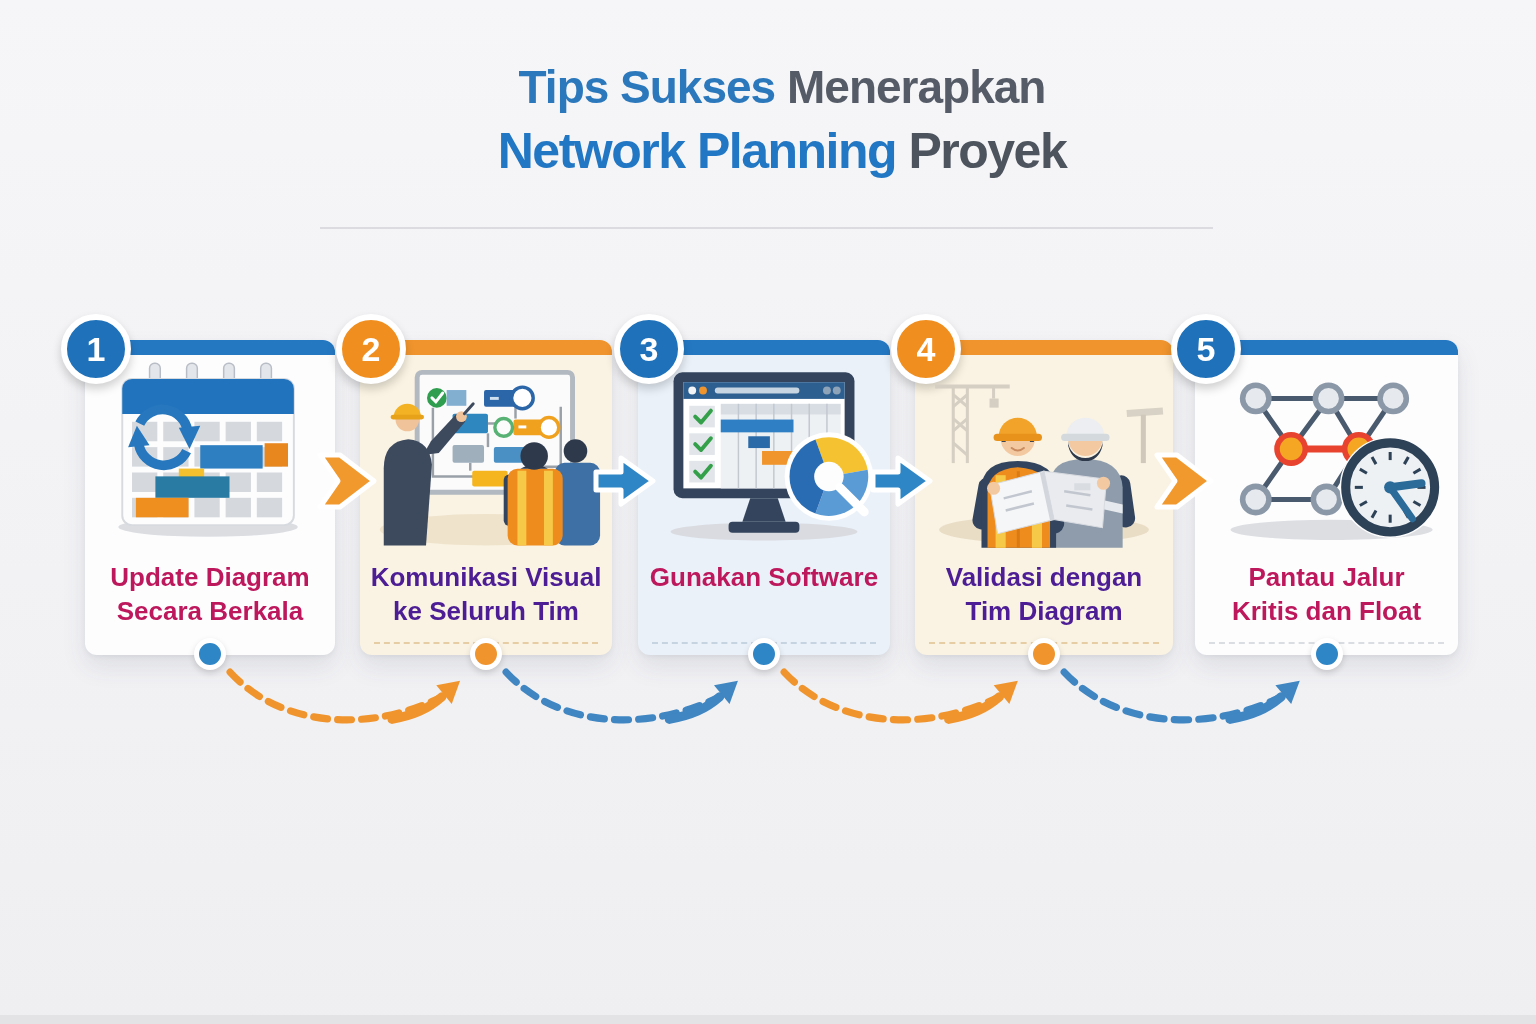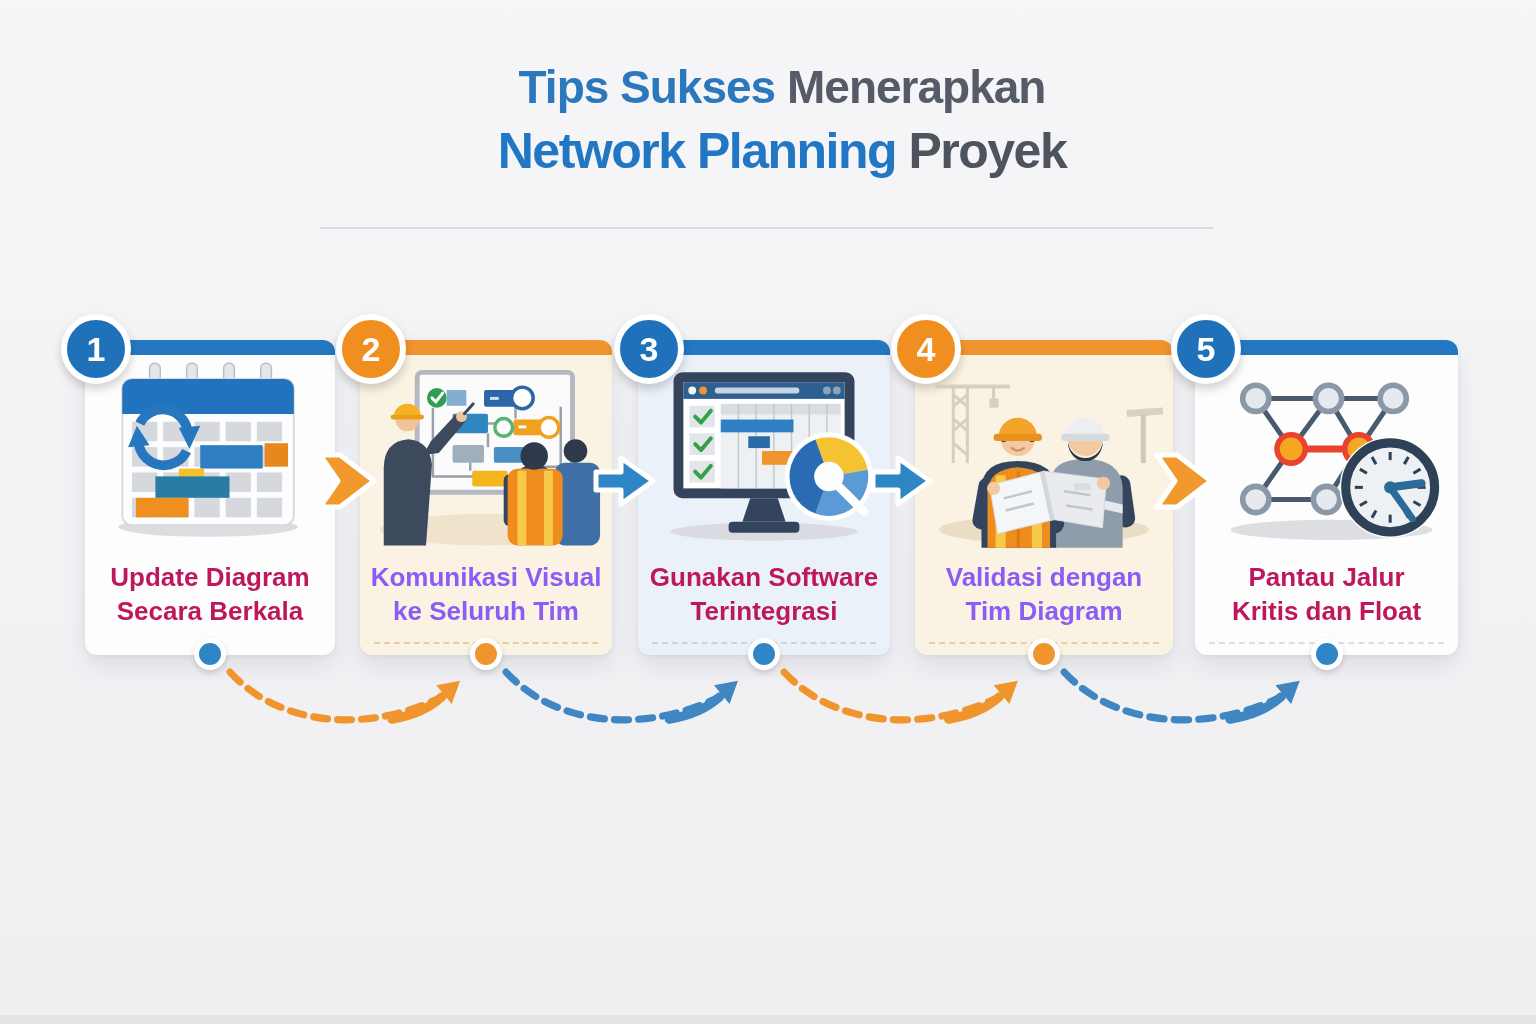--- a/index.html
+++ b/index.html
@@ -29,21 +29,21 @@
   .badge{position:absolute;top:-26px;left:-24px;width:58px;height:58px;border-radius:50%;
          border:6px solid #fff;display:flex;align-items:center;justify-content:center;
          color:#fff;font-size:34px;font-weight:700;box-shadow:0 5px 10px rgba(0,0,0,.18);}
   .badge.blue{background:#1f72ba;}
   .badge.orange{background:#f08f1f;}
   .icon-area{position:absolute;top:16px;left:8px;right:8px;height:192px;}
   .icon-area svg{width:100%;height:100%;}
   .label{position:absolute;top:220px;left:4px;right:4px;text-align:center;
          font-size:26px;font-weight:700;line-height:1.32;}
   .label.blue{color:#be185d;}
-  .label.orange{color:#8b5cf6;}
+  .label.orange{color:#4c1d95;}
   .card-dash{position:absolute;bottom:11px;left:14px;right:14px;border-top:2px dashed #ddd;}
   .dash-orange{border-color:#e7cda4;}
   .dash-blue{border-color:#c6d3e0;}
   .dash-gray{border-color:#dadde2;}
   .dot{position:absolute;bottom:-15px;left:50%;transform:translateX(-50%);
        width:22px;height:22px;border-radius:50%;border:5px solid #fff;
        box-shadow:0 3px 6px rgba(0,0,0,.15);}
   .dot.blue{background:#2f86c7;}
   .dot.orange{background:#f0942d;}
 
@@ -241,21 +241,20 @@
           <path d="M186,120 L172.3,82.4 A40,40 0 0 1 225.4,113.1 Z" fill="#f5c332"></path>
           <path d="M186,120 L225.4,113.1 A40,40 0 0 1 172.3,157.6 Z" fill="#5b9bd5"></path>
           <path d="M186,120 L172.3,157.6 A40,40 0 0 1 172.3,82.4 Z" fill="#2a6cb3"></path>
           <circle cx="186" cy="120" r="15" fill="#fdfdfe"></circle>
           <line x1="197" y1="131" x2="222" y2="156" stroke="#ffffff" stroke-width="9" stroke-linecap="round"></line>
         </g>
       </svg>
     </div>
     <div class="label blue">
       <div>Gunakan Software</div>
-      <div>Terintegrasi</div>
     </div>
     <div class="card-dash dash-blue"></div>
     <div class="dot blue"></div>
   </div>
 
   <div class="card card-4 bg-cream">
     <div class="topbar orange"></div>
     <div class="badge orange">4</div>
     <div class="icon-area">
       <svg viewBox="0 0 240 190">

